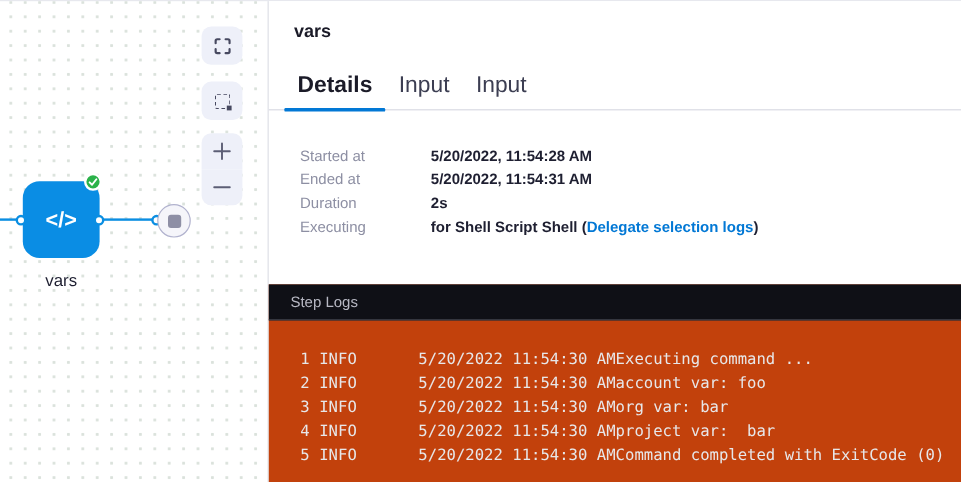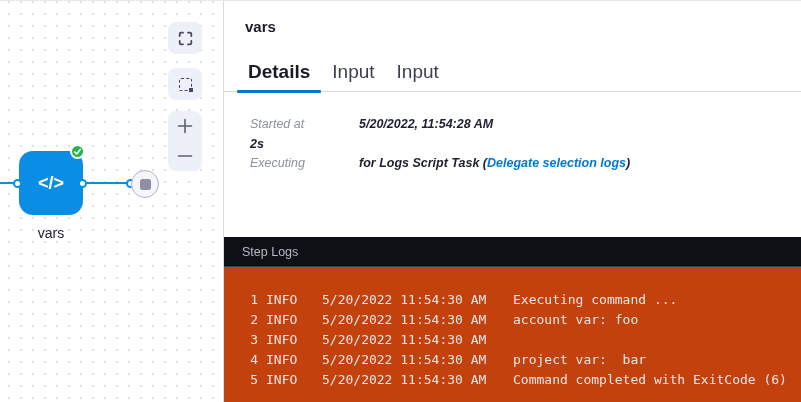--- a/index.html
+++ b/index.html
@@ -70,38 +70,38 @@
     padding: 4px 11px 0 11px; font-size: 19px; color: #3c3e52; cursor: pointer;
     position: relative; height: 35px;
   }
   .tab.active { font-weight: 700; color: #1b1b28; }
   .tab.active::after {
     content: ""; position: absolute; left: 0; right: 0; bottom: -1px; height: 3px;
     background: #0278d5; border-radius: 1px;
   }
 
   .details { position: absolute; left: 26px; top: 116px; right: 10px; }
-  .detail-row { display: flex; align-items: flex-start; height: 19.7px; font-size: 12.5px; font-style: italic; }
+  .detail-row { display: flex; align-items: flex-end; height: 19.7px; font-size: 12.5px; }
   .detail-label { width: 109px; color: #8d8fa3; font-weight: 500; flex: none; }
   .detail-value { color: #1e1f31; font-weight: 700; white-space: pre; }
   .detail-value a { color: #0278d5; text-decoration: none; cursor: pointer; font-weight: 700; }
   .detail-value a:empty, .detail-value span:empty { display: none; }
 
   
   .logs { position: absolute; left: 0; top: 236px; width: 577px; height: 166px; background: #c2410c; }
   .logs-header {
     height: 30px; background: #0f1016; border-bottom: 1px solid #3f404a;
     display: flex; align-items: center; padding-left: 18px;
     font-size: 12.5px; color: #b7b8c3;
   }
   .logs-body { padding-top: 23px; font-family: "DejaVu Sans Mono", monospace; font-size: 13px; line-height: 20px; color: #e7e7e9; }
   .log-row { display: flex; padding-left: 18px; white-space: pre; }
   .log-num { width: 16px; text-align: right; flex: none; }
   .log-level { margin-left: 8px; width: 56px; flex: none; }
-  .log-time { width: 191px; flex: none; }
+  .log-time { width: 191px; flex: none; text-align: right; }
   .log-msg { white-space: pre; text-align: right; }
 </style>
 </head>
 <body>
 
 <div class="app">
 
   <div class="canvas">
     <div class="edge"></div>
 
@@ -154,44 +154,49 @@
       <div class="tab">Input</div>
     </div>
 
     <div class="details">
 
         <div class="detail-row">
           <span class="detail-label">Started at</span>
           <span class="detail-value"><span>5/20/2022, 11:54:28 AM</span></span>
         </div>
 
-
-        <div class="detail-row">
+        <div class="detail-row">
+          <span class="detail-label">Ended at</span>
+          <span class="detail-value"><span>5/20/2022, 11:54:31 AM</span></span>
+        </div>
+
+        <div class="detail-row">
+          <span class="detail-label">Duration</span>
           <span class="detail-value"><span>2s</span></span>
         </div>
 
 
         <div class="detail-row">
           <span class="detail-label">Executing</span>
-          <span class="detail-value"><span>for Logs Script Task (</span><a>Delegate selection logs</a><span>)</span></span>
+          <span class="detail-value"><span>for Shell Script Shell (</span><a>Delegate selection logs</a><span>)</span></span>
         </div>
       </div>
 
     <div class="logs">
       <div class="logs-header">
         <span>Step Logs</span>
       </div>
       <div class="logs-body">
 
           <div class="log-row"><span class="log-num">1</span><span class="log-level">INFO</span><span class="log-time">5/20/2022 11:54:30 AM</span><span class="log-msg">Executing command ...</span></div>
 
           <div class="log-row"><span class="log-num">2</span><span class="log-level">INFO</span><span class="log-time">5/20/2022 11:54:30 AM</span><span class="log-msg">account var: foo</span></div>
 
-          <div class="log-row"><span class="log-num">3</span><span class="log-level">INFO</span><span class="log-time">5/20/2022 11:54:30 AM</span></div>
+          <div class="log-row"><span class="log-num">3</span><span class="log-level">INFO</span><span class="log-time">5/20/2022 11:54:30 AM</span><span class="log-msg">org var: bar</span></div>
 
           <div class="log-row"><span class="log-num">4</span><span class="log-level">INFO</span><span class="log-time">5/20/2022 11:54:30 AM</span><span class="log-msg">project var:  bar</span></div>
 
-          <div class="log-row"><span class="log-num">5</span><span class="log-level">INFO</span><span class="log-time">5/20/2022 11:54:30 AM</span><span class="log-msg">Command completed with ExitCode (6)</span></div>
+          <div class="log-row"><span class="log-num">5</span><span class="log-level">INFO</span><span class="log-time">5/20/2022 11:54:30 AM</span><span class="log-msg">Command completed with ExitCode (0)</span></div>
         </div>
     </div>
   </div>
 
 </div>
 
 </body></html>

